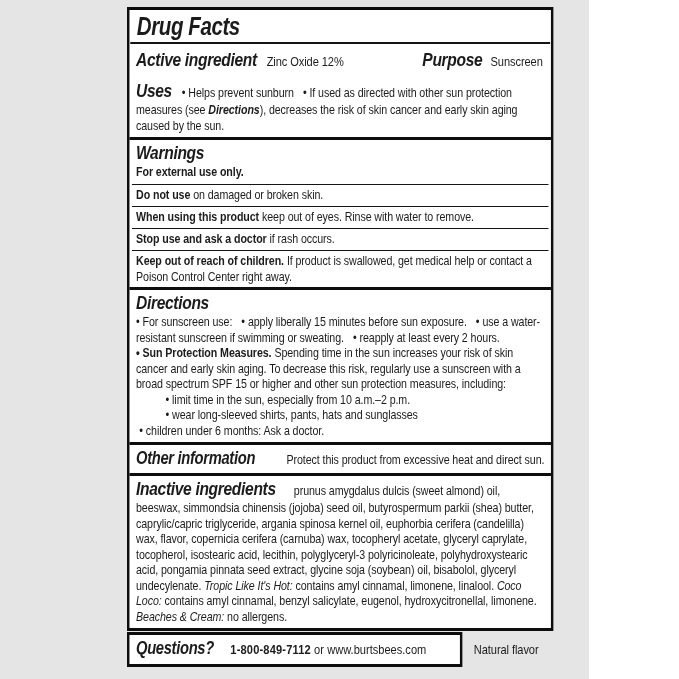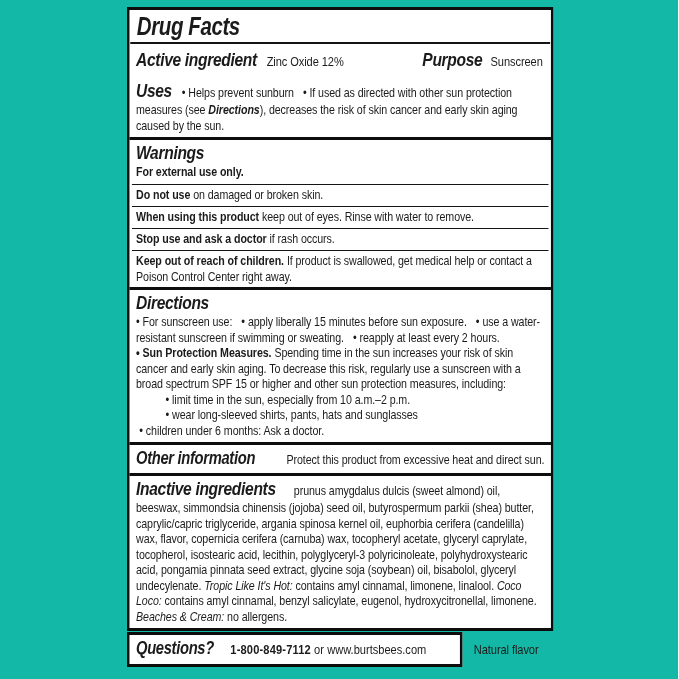--- a/index.html
+++ b/index.html
@@ -5,22 +5,22 @@
   * { margin: 0; padding: 0; box-sizing: border-box; }
   html, body { background: #ffffff; }
   body {
     width: 679px; height: 679px;
     font-family: "Liberation Sans", sans-serif;
     color: #1b1b1b;
     -webkit-font-smoothing: antialiased;
   }
   .stage {
     position: relative;
-    width: 678px; height: 679px;
-    background: #14b8a6;
+    width: 589px; height: 679px;
+    background: #e5e5e5;
     overflow: hidden;
   }
   
   .label-wrap {
     position: absolute;
     left: 127px; top: 7px;
     width: 520px;
     transform: scaleX(0.82);
     transform-origin: top left;
   }

